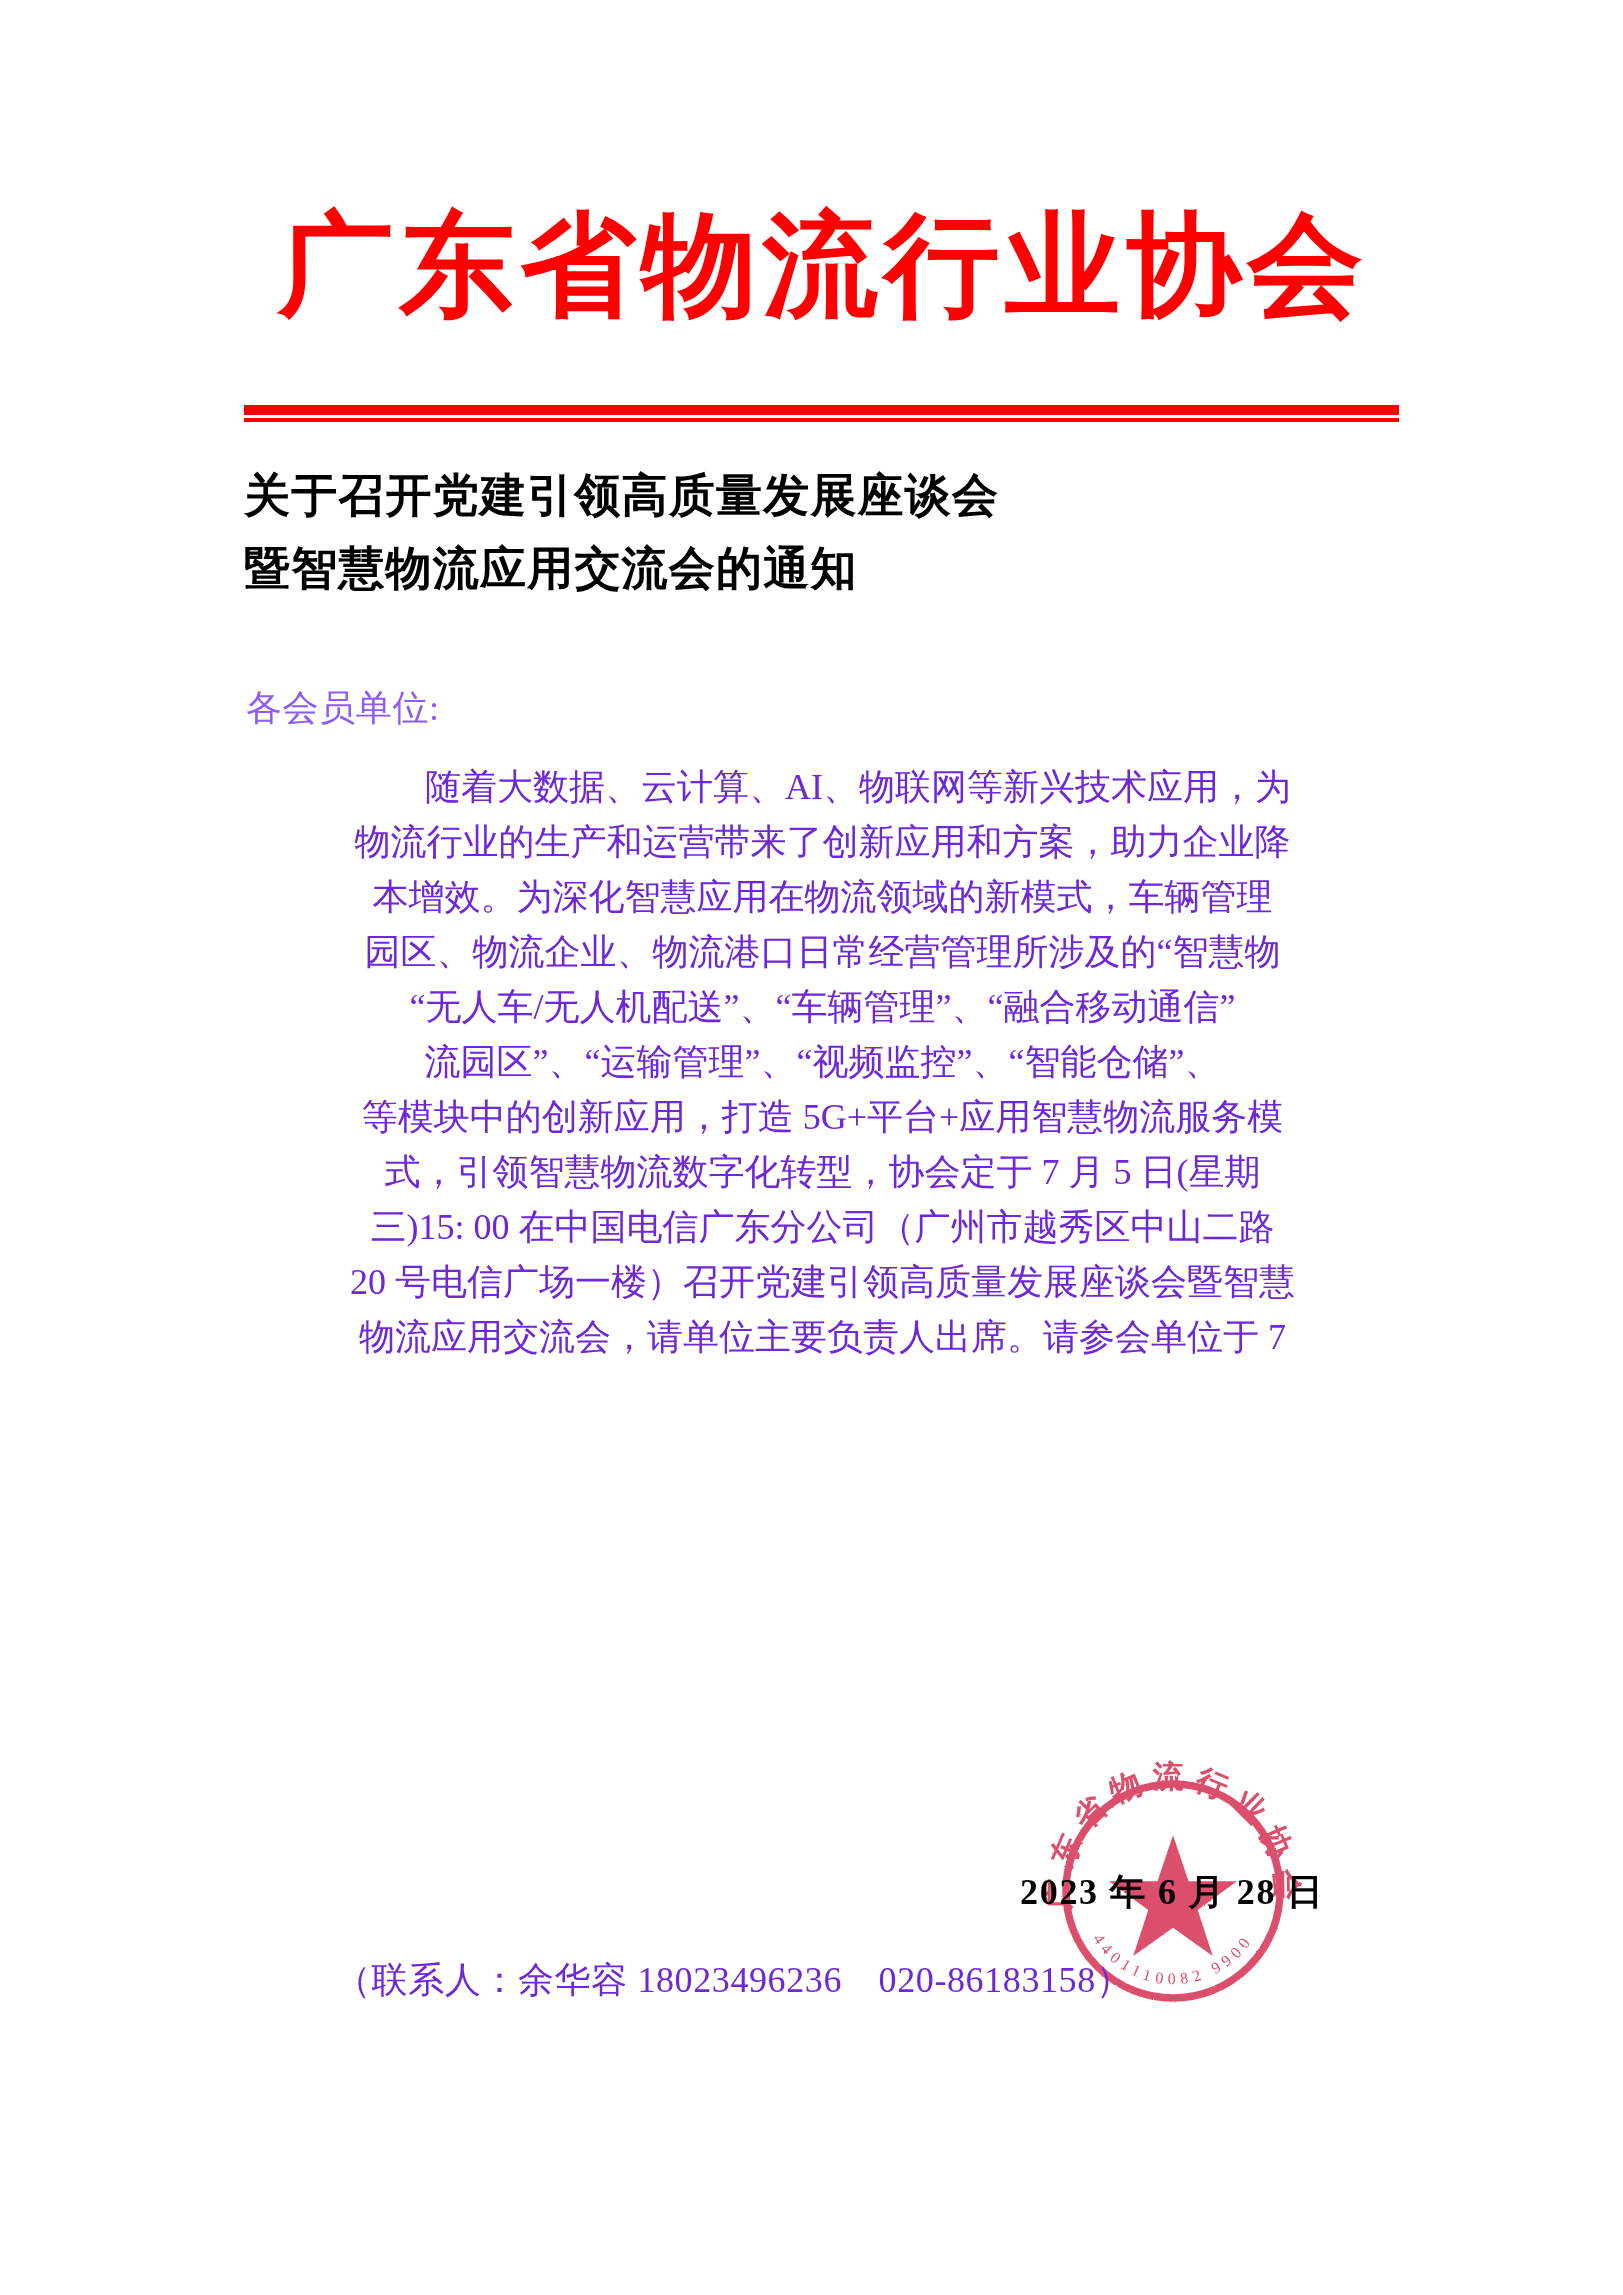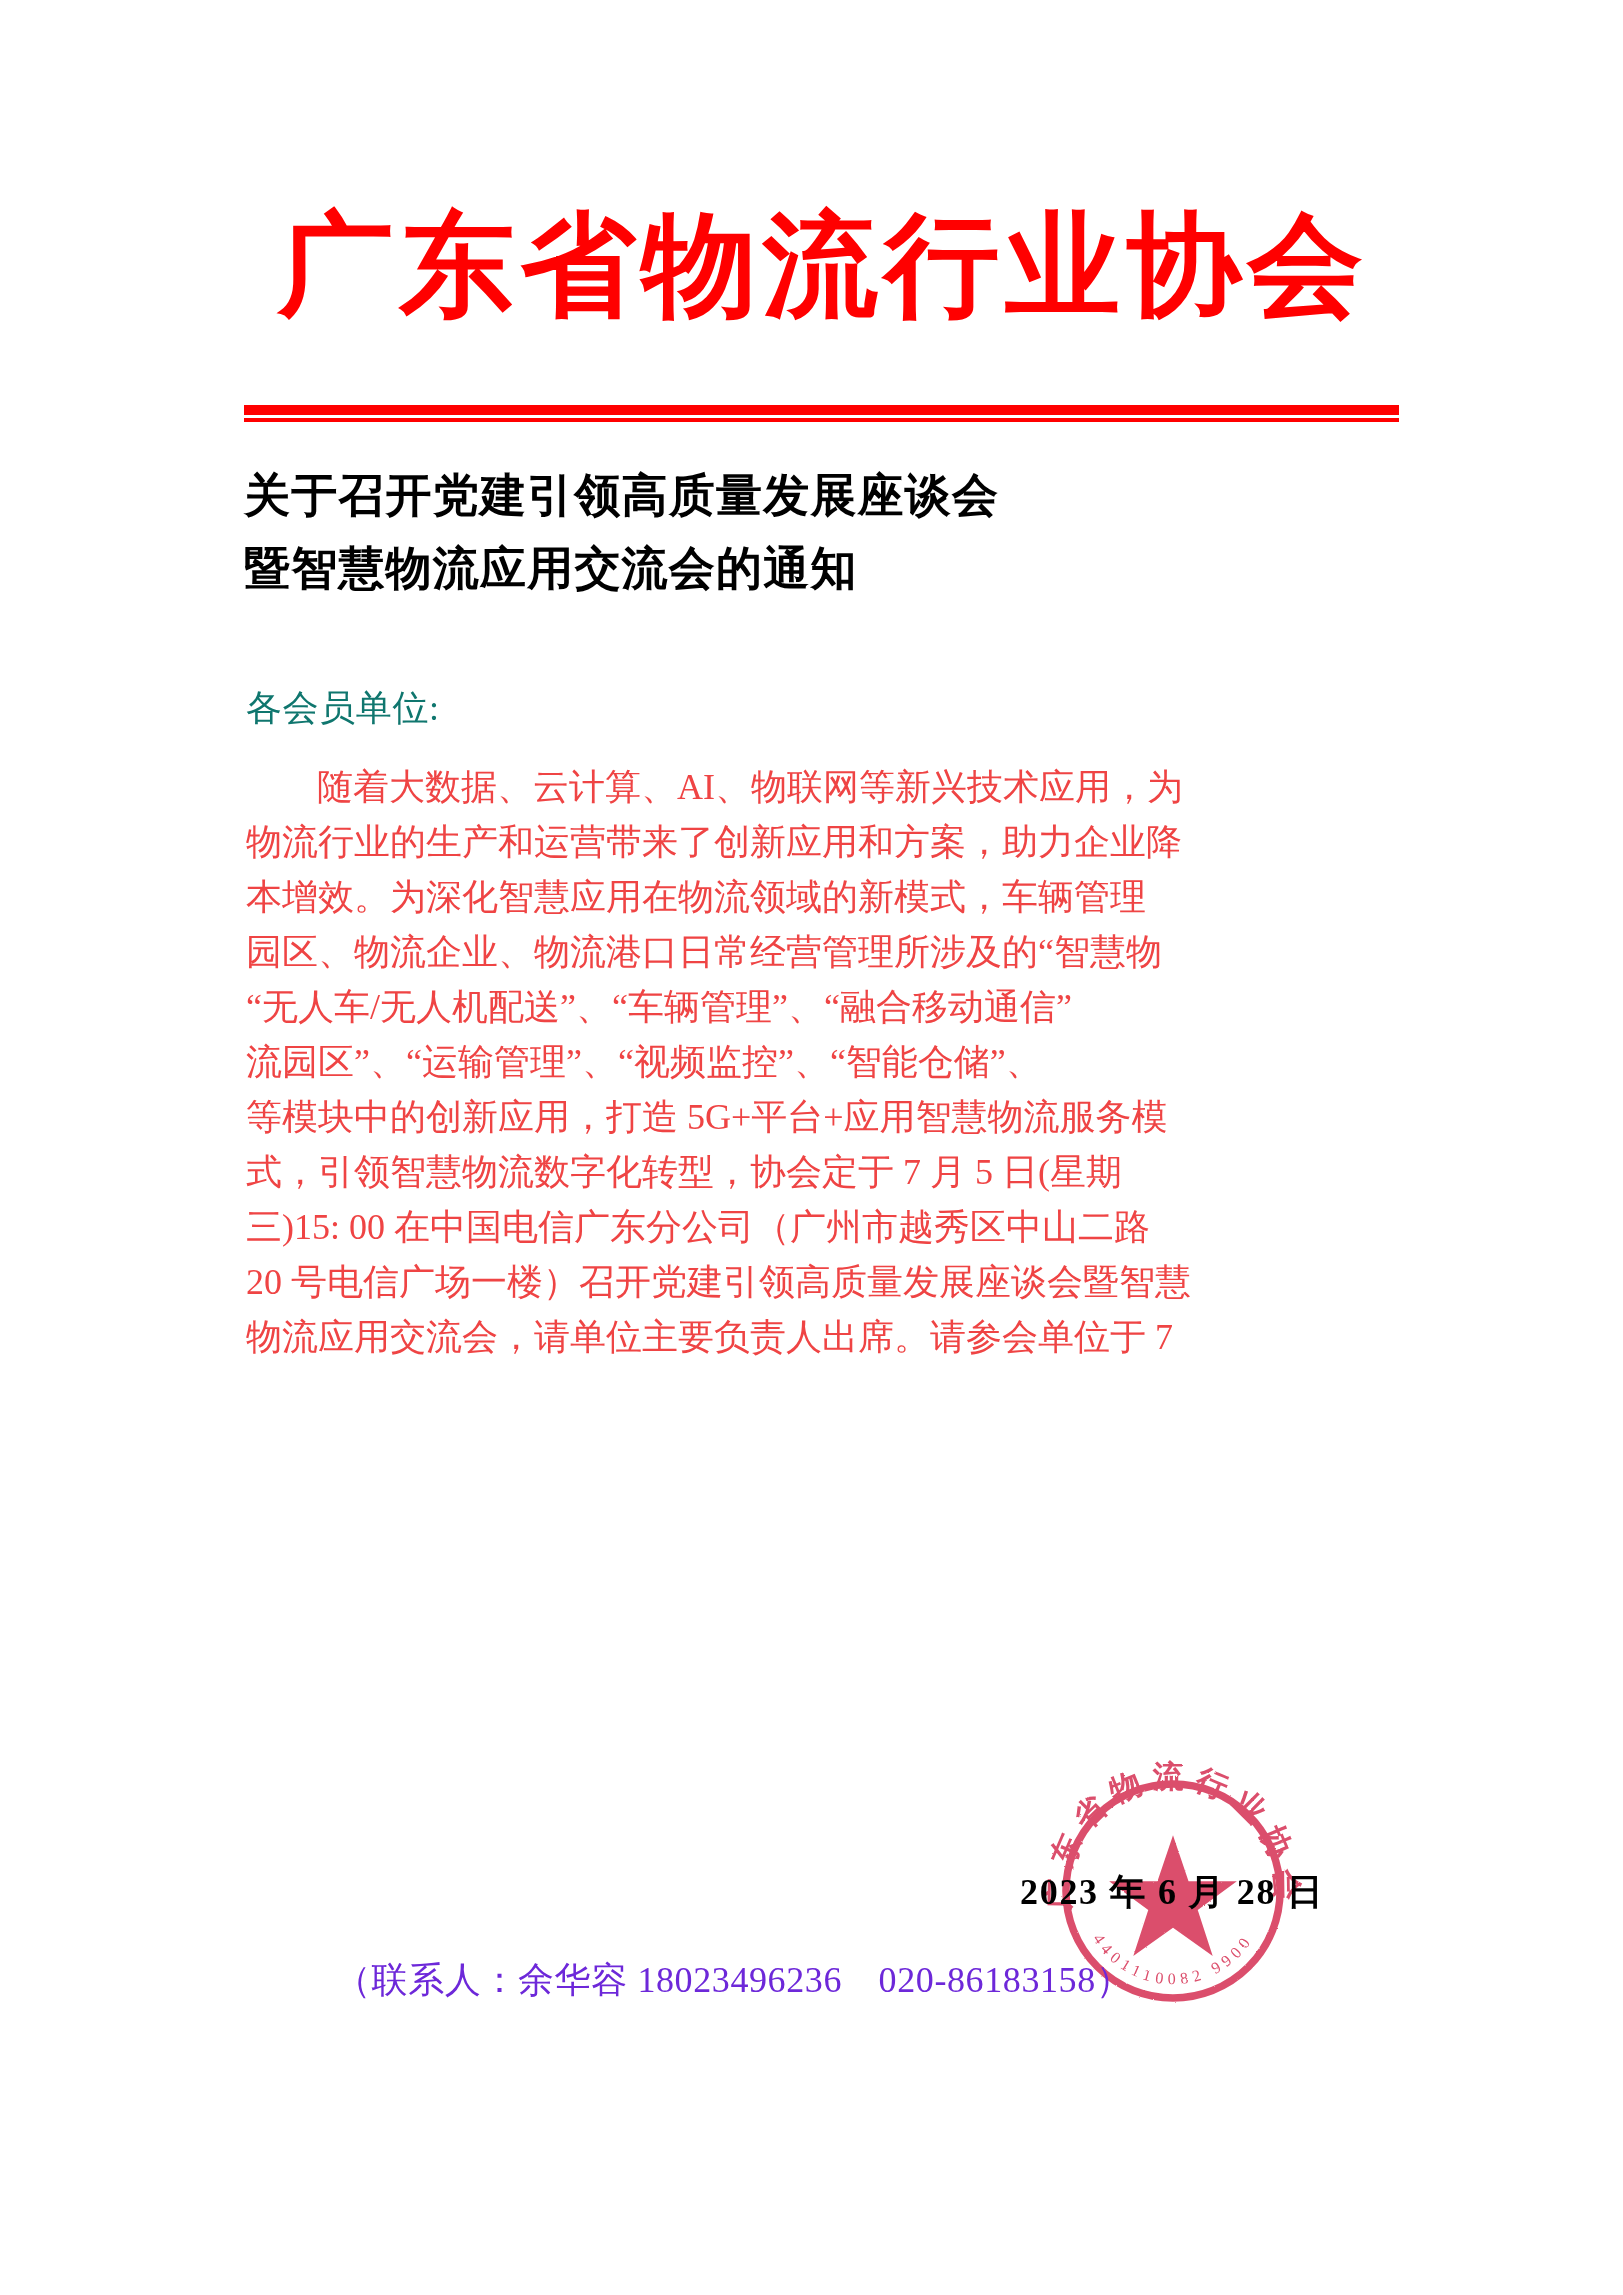--- a/index.html
+++ b/index.html
@@ -70,39 +70,40 @@
   }
   .doc-title .tline { display: block; white-space: nowrap; }
 
   
   .salutation {
     position: absolute;
     left: 246px;
     top: 690px;
     font-size: 36px;
     line-height: 1;
-    color: #0f766e;
+    color: #8b5cf6;
     letter-spacing: 0.6px;
     white-space: nowrap;
   }
 
   .body-block {
     position: absolute;
     left: 246px;
     top: 760px;
     width: 1153px;
   }
   .body-line {
     display: block;
     font-size: 36px;
     line-height: 55px;
     height: 55px;
-    color: #ef4444;
+    color: #6d28d9;
     white-space: nowrap;
     letter-spacing: 0px;
+    text-align: center;
   }
   .body-line.indent { padding-left: 71px; }
 
   
   .seal {
     position: absolute;
     left: 1032px;
     top: 1750px;
     width: 282px;
     height: 282px;

